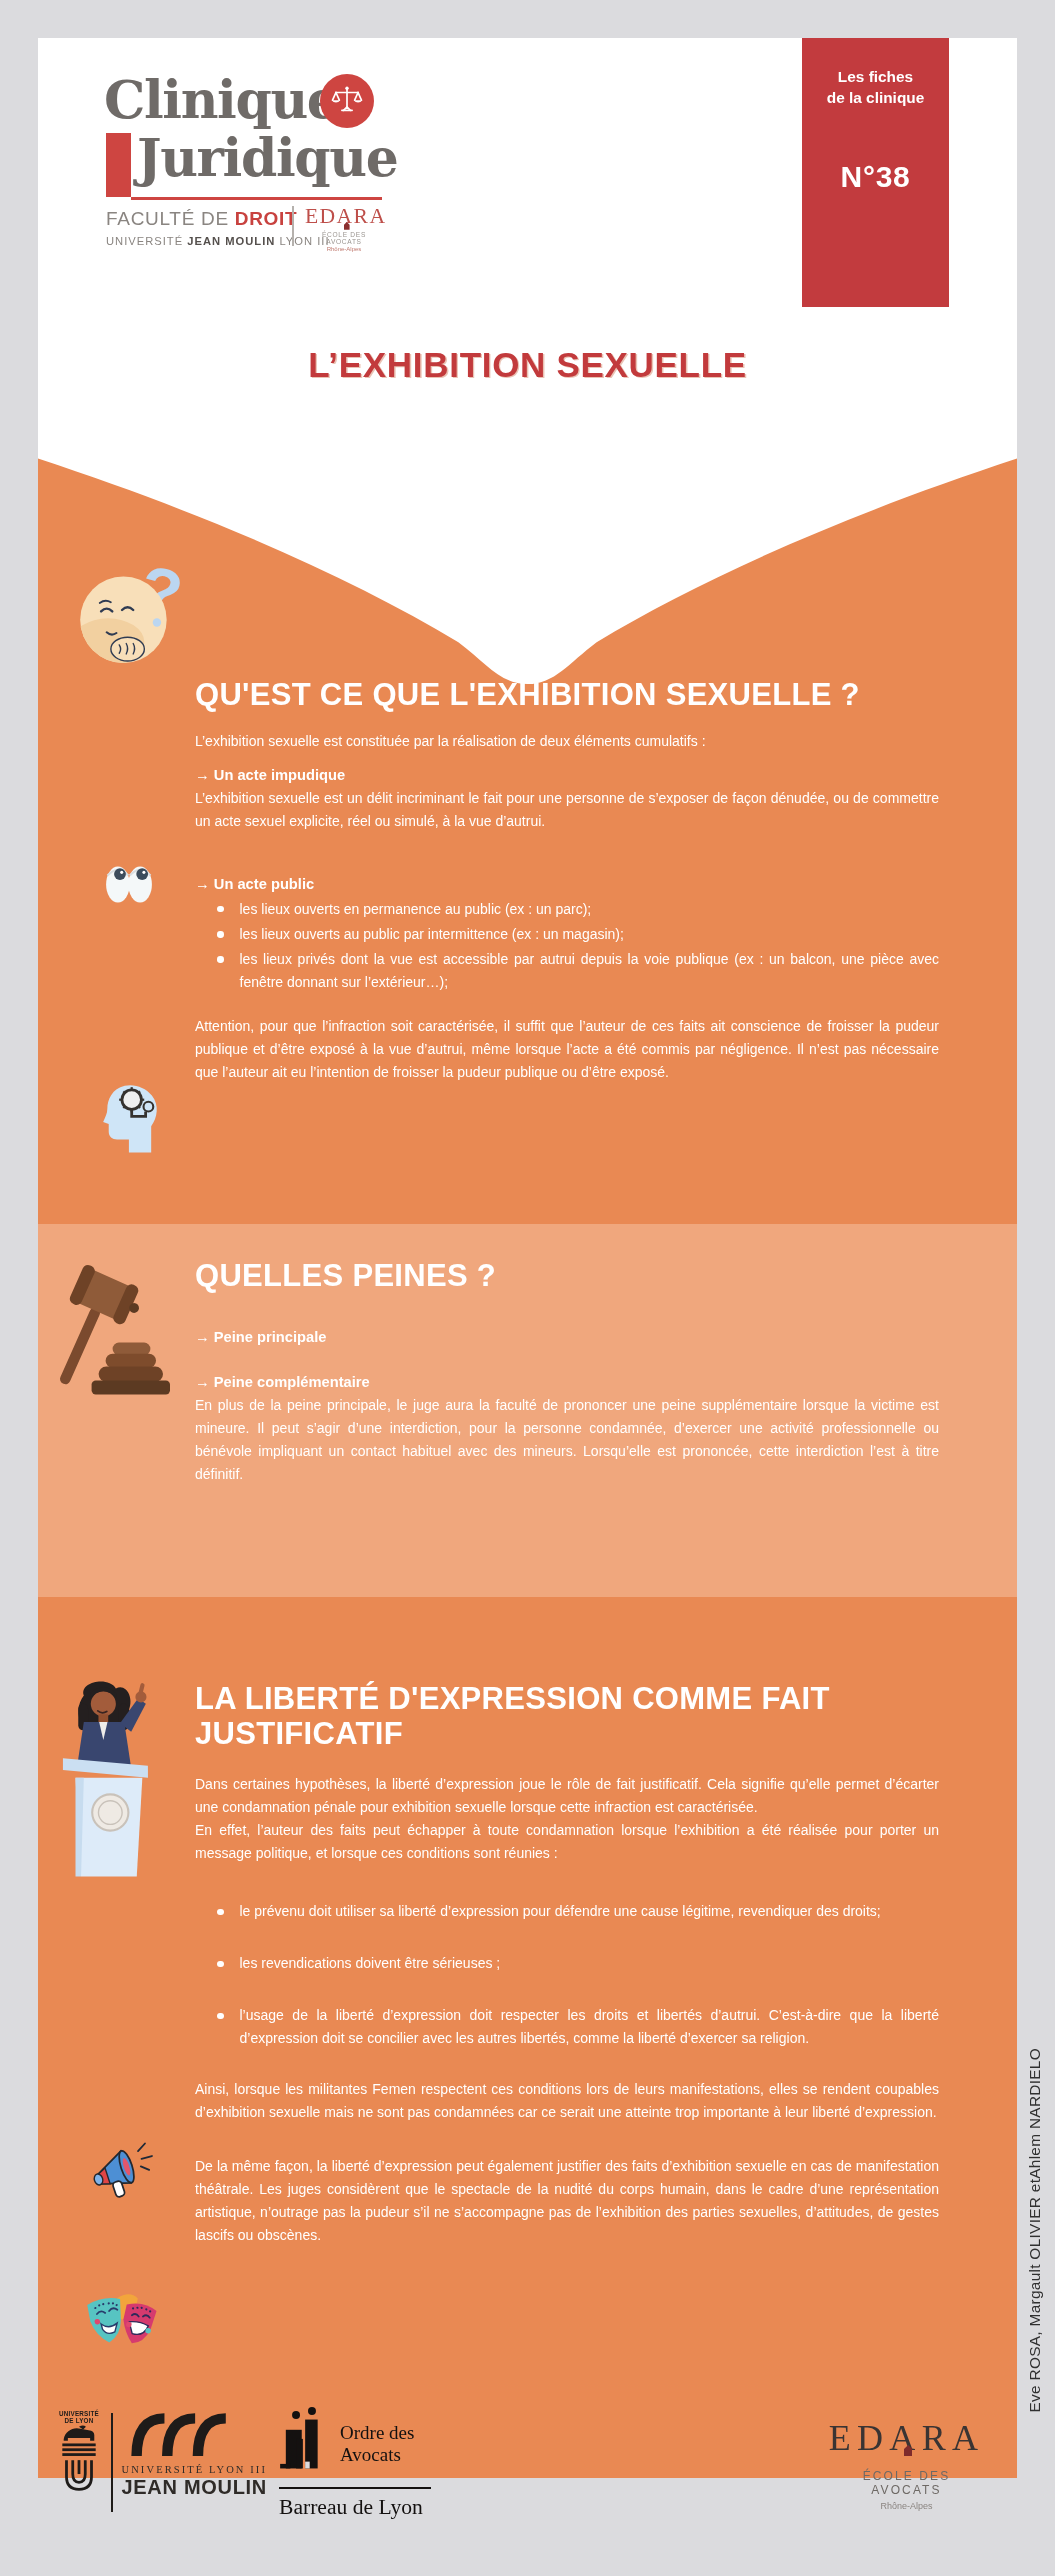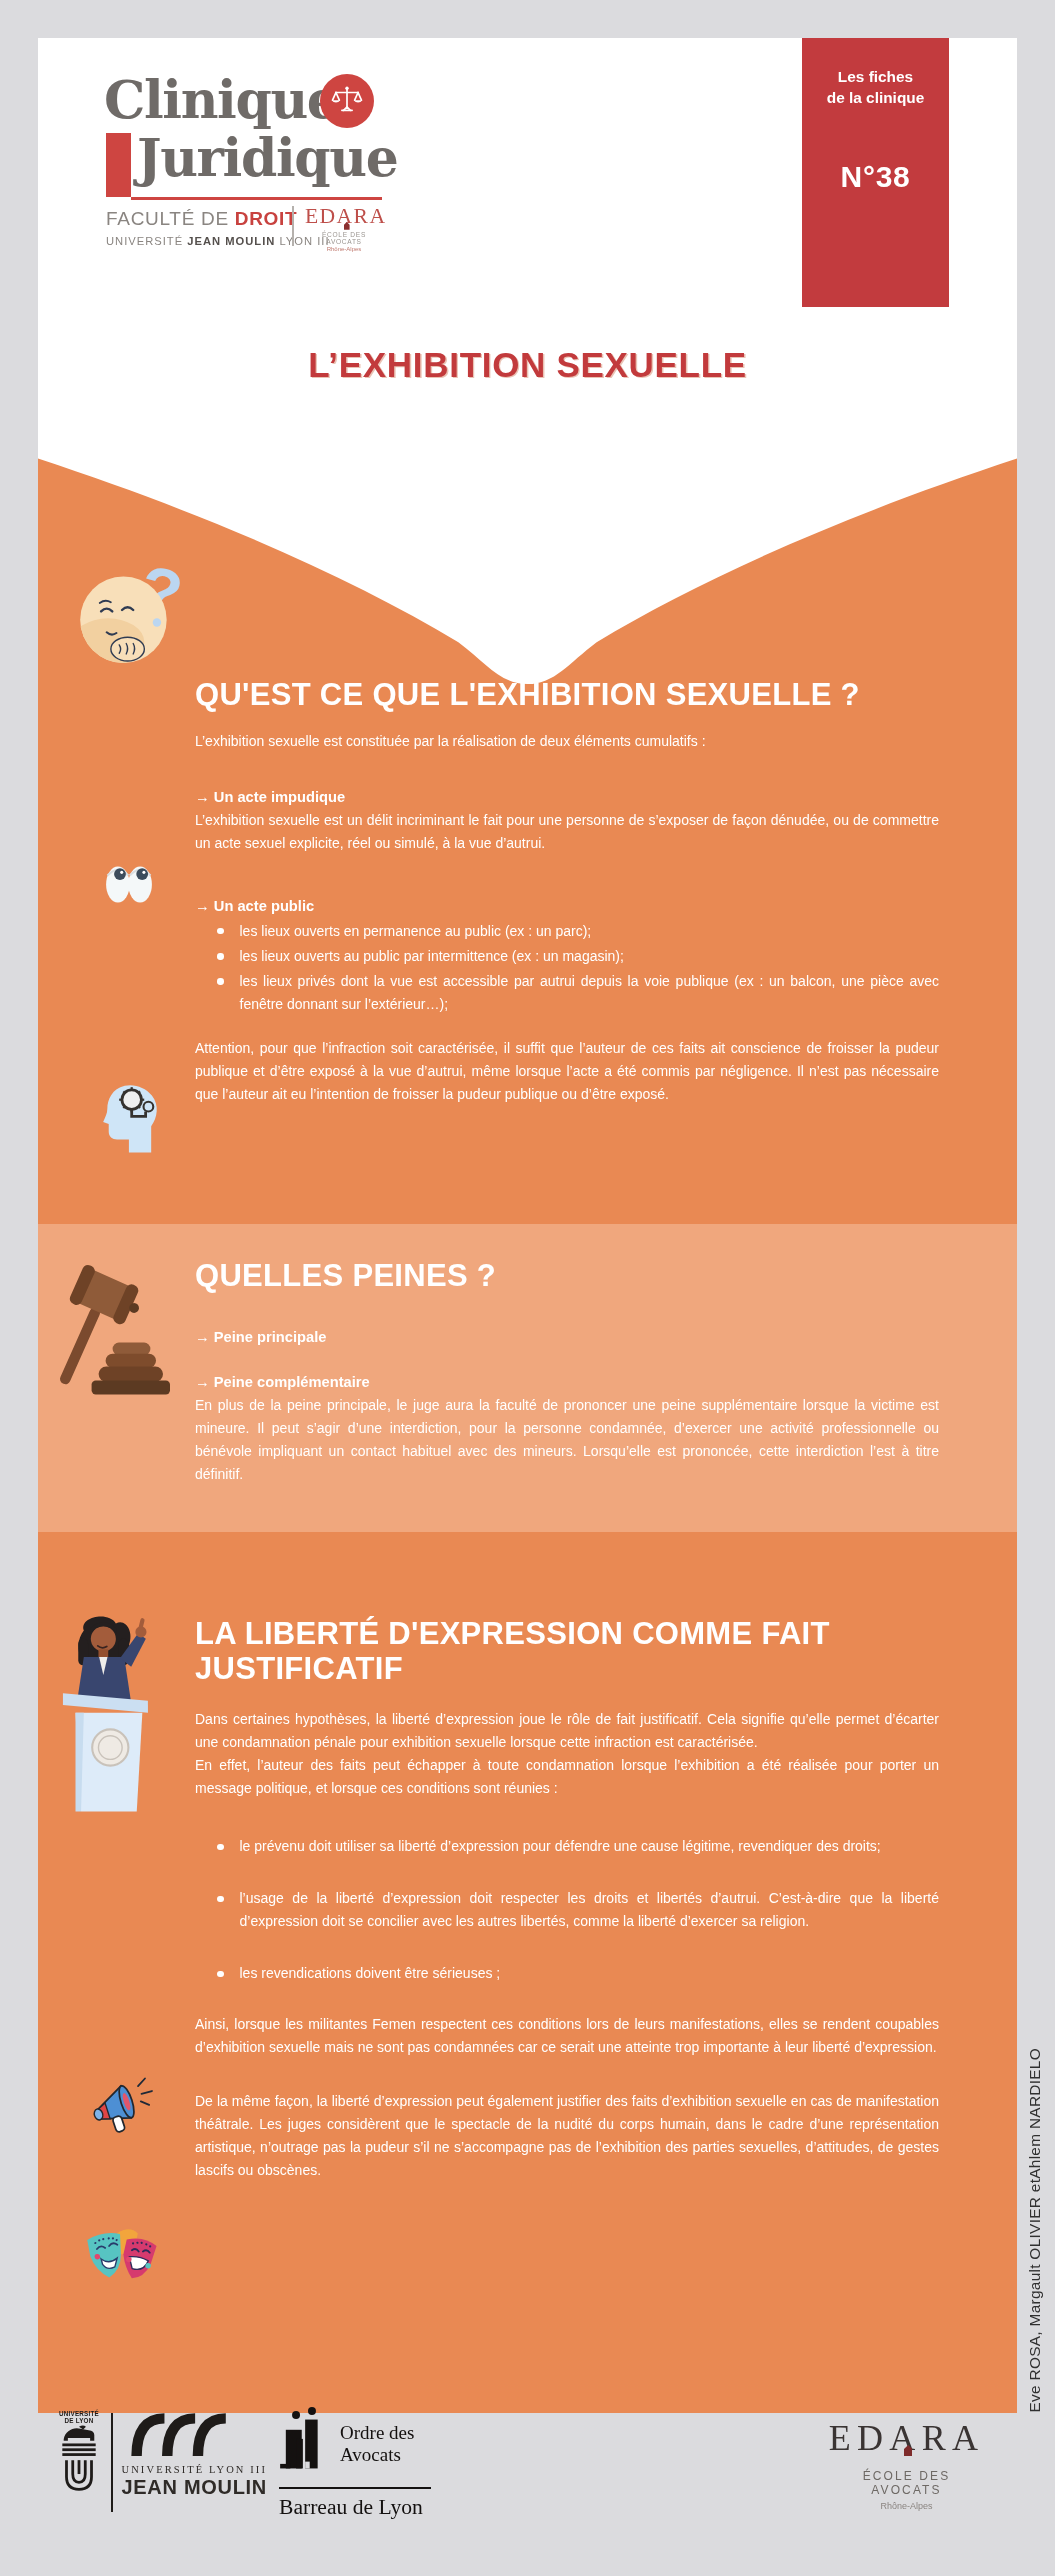--- a/index.html
+++ b/index.html
@@ -37,21 +37,21 @@
   .main-title{position:absolute;left:0;right:0;top:307px;text-align:center;z-index:6;
     font-size:35px;font-weight:800;letter-spacing:0.7px;color:#C23A3C;
     text-shadow:1.4px 0.7px 0 rgba(208,122,92,.45);}
 
   
   .orange-wrap{position:absolute;left:0;top:332px;width:979px;}
   .sec{position:relative;width:979px;}
   .sec.dark{background:#E98953;}
   .sec.light{background:#F0A77D;}
   .sec1{height:854px;}
-  .sec2{height:308px;}
+  .sec2{height:373px;}
   .sec3{height:881px;}
   .flap{position:absolute;left:0;top:0;z-index:1;display:block;}
   .content{position:relative;z-index:2;padding-right:78px;padding-left:157px;color:#fff;}
   .c1{padding-top:307px;}
   .c2{padding-top:34px;}
   .c3{padding-top:84px;}
   .sec-heading{font-size:31px;line-height:35px;font-weight:800;color:#fff;letter-spacing:0.3px;margin:0;}
   .body-p{font-size:14px;line-height:23px;margin:0;text-align:justify;}
   .sub-title{font-size:14.7px;font-weight:800;margin:0;}
   .blist{list-style:none;margin:5.6px 0 0 19.5px;padding:0;}
@@ -194,21 +194,21 @@
               </g>
               <circle cx="68" cy="34" r="7" fill="#CFE5F7" stroke-width="3"></circle>
               <path d="M44 38 L44 48 L64 48 L64 41"></path>
             </g>
           </svg>
         </div>
 
         <div class="content c1">
           <h2 class="sec-heading">QU'EST CE QUE L'EXHIBITION SEXUELLE ?</h2>
           <p class="body-p" style="margin-top:18px;">L’exhibition sexuelle est constituée par la réalisation de deux éléments cumulatifs :</p>
-          <p class="sub-title" style="margin-top:36px;">→ Un acte impudique</p>
+          <p class="sub-title" style="margin-top:14px;">→ Un acte impudique</p>
           <p class="body-p" style="margin-top:4.2px;">L’exhibition sexuelle est un délit incriminant le fait pour une personne de s’exposer de façon dénudée, ou de commettre un acte sexuel explicite, réel ou simulé, à la vue d’autrui.</p>
           <p class="sub-title" style="margin-top:43px;">→ Un acte public</p>
           <ul class="blist">
             <li>les lieux ouverts en permanence au public (ex : un parc);</li>
             <li>les lieux ouverts au public par intermittence (ex : un magasin);</li>
             <li>les lieux privés dont la vue est accessible par autrui depuis la voie publique (ex : un balcon, une pièce avec fenêtre donnant sur l’extérieur…);</li>
           </ul>
           <p class="body-p" style="margin-top:21px;">Attention, pour que l’infraction soit caractérisée, il suffit que l’auteur de ces faits ait conscience de froisser la pudeur publique et d’être exposé à la vue d’autrui, même lorsque l’acte a été commis par négligence. Il n’est pas nécessaire que l’auteur ait eu l’intention de froisser la pudeur publique ou d’être exposé.</p>
         </div>
       </div>
@@ -315,22 +315,22 @@
 
         <div class="content c3">
           <h2 class="sec-heading">
             <div>LA LIBERTÉ D'EXPRESSION COMME FAIT</div>
             <div>JUSTIFICATIF</div>
           </h2>
           <p class="body-p" style="margin-top:22.3px;">Dans certaines hypothèses, la liberté d’expression joue le rôle de fait justificatif. Cela signifie qu’elle permet d’écarter une condamnation pénale pour exhibition sexuelle lorsque cette infraction est caractérisée.</p>
           <p class="body-p">En effet, l’auteur des faits peut échapper à toute condamnation lorsque l’exhibition a été réalisée pour porter un message politique, et lorsque ces conditions sont réunies :</p>
           <ul class="blist spaced" style="margin-top:35px;">
             <li>le prévenu doit utiliser sa liberté d’expression pour défendre une cause légitime, revendiquer des droits;</li>
+            <li>les revendications doivent être sérieuses ;</li>
             <li>l’usage de la liberté d’expression doit respecter les droits et libertés d’autrui. C’est-à-dire que la liberté d’expression doit se concilier avec les autres libertés, comme la liberté d’exercer sa religion.</li>
-            <li>les revendications doivent être sérieuses ;</li>
           </ul>
           <p class="body-p" style="margin-top:28px;">Ainsi, lorsque les militantes Femen respectent ces conditions lors de leurs manifestations, elles se rendent coupables d’exhibition sexuelle mais ne sont pas condamnées car ce serait une atteinte trop importante à leur liberté d’expression.</p>
           <p class="body-p" style="margin-top:31px;">De la même façon, la liberté d’expression peut également justifier des faits d’exhibition sexuelle en cas de manifestation théâtrale. Les juges considèrent que le spectacle de la nudité du corps humain, dans le cadre d’une représentation artistique, n’outrage pas la pudeur s’il ne s’accompagne pas de l’exhibition des parties sexuelles, d’attitudes, de gestes lascifs ou obscènes.</p>
         </div>
       </div>
     </div>
   </div>
 
   <div class="credit-box">
     <span>Eve ROSA, Margault OLIVIER etAhlem NARDIELO</span>

